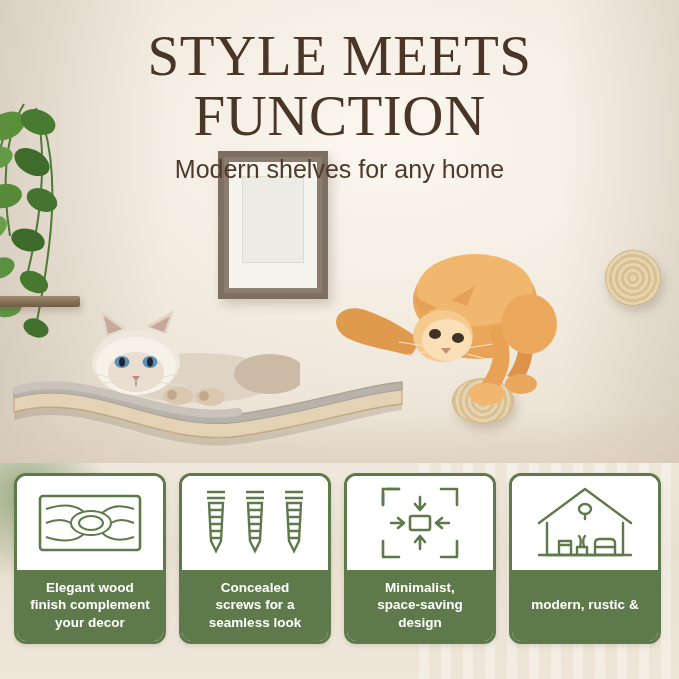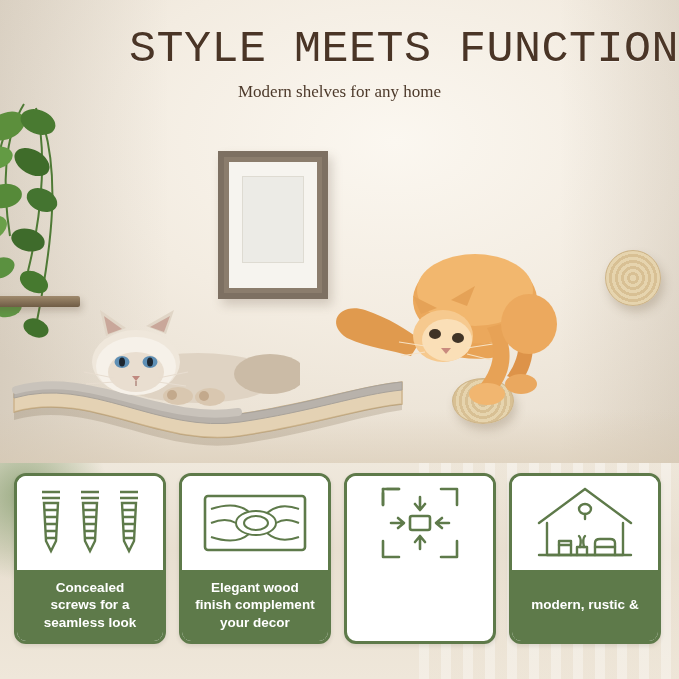--- a/index.html
+++ b/index.html
@@ -37,32 +37,31 @@
     background: linear-gradient(to bottom, rgba(232,221,204,0.0), rgba(214,199,176,0.55));
   }
 
   
   .title-wrap {
     position: absolute; left: 0; top: 26px; width: 679px;
     text-align: center;
     z-index: 6;
   }
   .title {
-    font-family: Liberation Mono, monospace;
-    font-size: 45px;
+    font-family: Liberation Serif, serif;
+    font-size: 57px;
     letter-spacing: 0.5px;
     color: #4a3526;
     font-weight: 400;
     line-height: 1.05;
     text-shadow: 0 1px 0 rgba(255,255,255,0.5);
-    text-align: right;
   }
   .subtitle {
-    font-family: Liberation Serif, serif;
-    font-size: 17px;
+    font-family: Liberation Sans, sans-serif;
+    font-size: 25px;
     color: #4d3a2b;
     margin-top: 9px;
     font-weight: 400;
   }
 
   
   .frame {
     position: absolute; left: 218px; top: 151px;
     width: 110px; height: 148px;
     background: #8b7d6d;
@@ -259,20 +258,45 @@
   </div>
 
   <div class="features">
     <div class="feat-bg-stripes"></div>
     <div class="feat-bg-plant"></div>
 
     <div class="cards">
 
       <div class="card">
         <div class="card-icon">
+          <svg width="112" height="74" viewBox="0 0 112 74">
+            <rect x="6" y="10" width="100" height="54" rx="3" fill="none" stroke="#5e7a4a" stroke-width="2.6"></rect>
+            <g stroke="#5e7a4a" stroke-width="2" fill="none">
+              <ellipse cx="57" cy="37" rx="12" ry="7"></ellipse>
+              <ellipse cx="57" cy="37" rx="20" ry="12"></ellipse>
+              <path d="M12 23 C 30 17, 42 19, 50 26"></path>
+              <path d="M12 51 C 30 57, 42 55, 50 48"></path>
+              <path d="M100 23 C 86 18, 76 20, 68 27"></path>
+              <path d="M100 51 C 86 56, 76 54, 68 47"></path>
+              <path d="M12 37 C 22 33, 30 33, 37 37"></path>
+              <path d="M100 37 C 90 33, 84 33, 77 37"></path>
+            </g>
+          </svg>
+        </div>
+        <div class="card-label">
+          <div>
+            <span>Elegant wood</span>
+            <span>finish complement</span>
+            <span>your decor</span>
+          </div>
+        </div>
+      </div>
+
+      <div class="card">
+        <div class="card-icon">
           <svg width="110" height="78" viewBox="0 0 110 78">
             <g stroke="#5e7a4a" stroke-width="2.4" fill="none">
               <g transform="translate(16,6)">
                 <path d="M-9 2 h18"></path>
                   <path d="M-9 8 h18"></path>
                 <path d="M-7 13 h14 l-2 38 l-5 10 l-5 -10 z"></path>
                 <path d="M-6 20 h12 M-6 27 h12 M-6 34 h12 M-6 41 h12 M-5 48 h10"></path>
               </g>
               <g transform="translate(55,6)">
                 <path d="M-9 2 h18"></path>
@@ -293,59 +317,41 @@
           <div>
             <span>Concealed</span>
             <span>screws for a</span>
             <span>seamless look</span>
           </div>
         </div>
       </div>
 
       <div class="card">
         <div class="card-icon">
-          <svg width="112" height="74" viewBox="0 0 112 74">
-            <rect x="6" y="10" width="100" height="54" rx="3" fill="none" stroke="#5e7a4a" stroke-width="2.6"></rect>
-            <g stroke="#5e7a4a" stroke-width="2" fill="none">
-              <ellipse cx="57" cy="37" rx="12" ry="7"></ellipse>
-              <ellipse cx="57" cy="37" rx="20" ry="12"></ellipse>
-              <path d="M12 23 C 30 17, 42 19, 50 26"></path>
-              <path d="M12 51 C 30 57, 42 55, 50 48"></path>
-              <path d="M100 23 C 86 18, 76 20, 68 27"></path>
-              <path d="M100 51 C 86 56, 76 54, 68 47"></path>
-              <path d="M12 37 C 22 33, 30 33, 37 37"></path>
-              <path d="M100 37 C 90 33, 84 33, 77 37"></path>
-            </g>
-          </svg>
-        </div>
-        <div class="card-label">
-          <div>
-            <span>Elegant wood</span>
-            <span>finish complement</span>
-            <span>your decor</span>
-          </div>
-        </div>
-      </div>
-
-      <div class="card">
-        <div class="card-icon">
           <svg width="86" height="80" viewBox="0 0 86 80">
             <g stroke="#5e7a4a" stroke-width="2.6" fill="none" stroke-linecap="round" stroke-linejoin="round">
               <path d="M10 6 h12 M6 10 v12 M6 6 h0"></path>
               <path d="M6 6 h16 M6 6 v16"></path>
               <path d="M80 6 h-16 M80 6 v16"></path>
               <path d="M6 74 h16 M6 74 v-16"></path>
               <path d="M80 74 h-16 M80 74 v-16"></path>
               <rect x="33" y="33" width="20" height="14" rx="2"></rect>
               <path d="M43 14 v12 M38 21 l5 6 l5 -6"></path>
               <path d="M43 66 v-12 M38 59 l5 -6 l5 6"></path>
               <path d="M14 40 h12 M21 35 l6 5 l-6 5"></path>
               <path d="M72 40 h-12 M65 35 l-6 5 l6 5"></path>
             </g>
           </svg>
+        </div>
+        <div class="card-label">
+          <div>
+            <span>Minimalist,</span>
+            <span>space-saving</span>
+            <span>design</span>
+          </div>
         </div>
       </div>
 
       <div class="card">
         <div class="card-icon">
           <svg width="104" height="80" viewBox="0 0 104 80">
             <g stroke="#5e7a4a" stroke-width="2.4" fill="none" stroke-linejoin="round" stroke-linecap="round">
               <path d="M52 6 L98 40 M52 6 L6 40"></path>
               <path d="M14 40 v32 h76 v-32"></path>
               <path d="M6 72 h92"></path>

